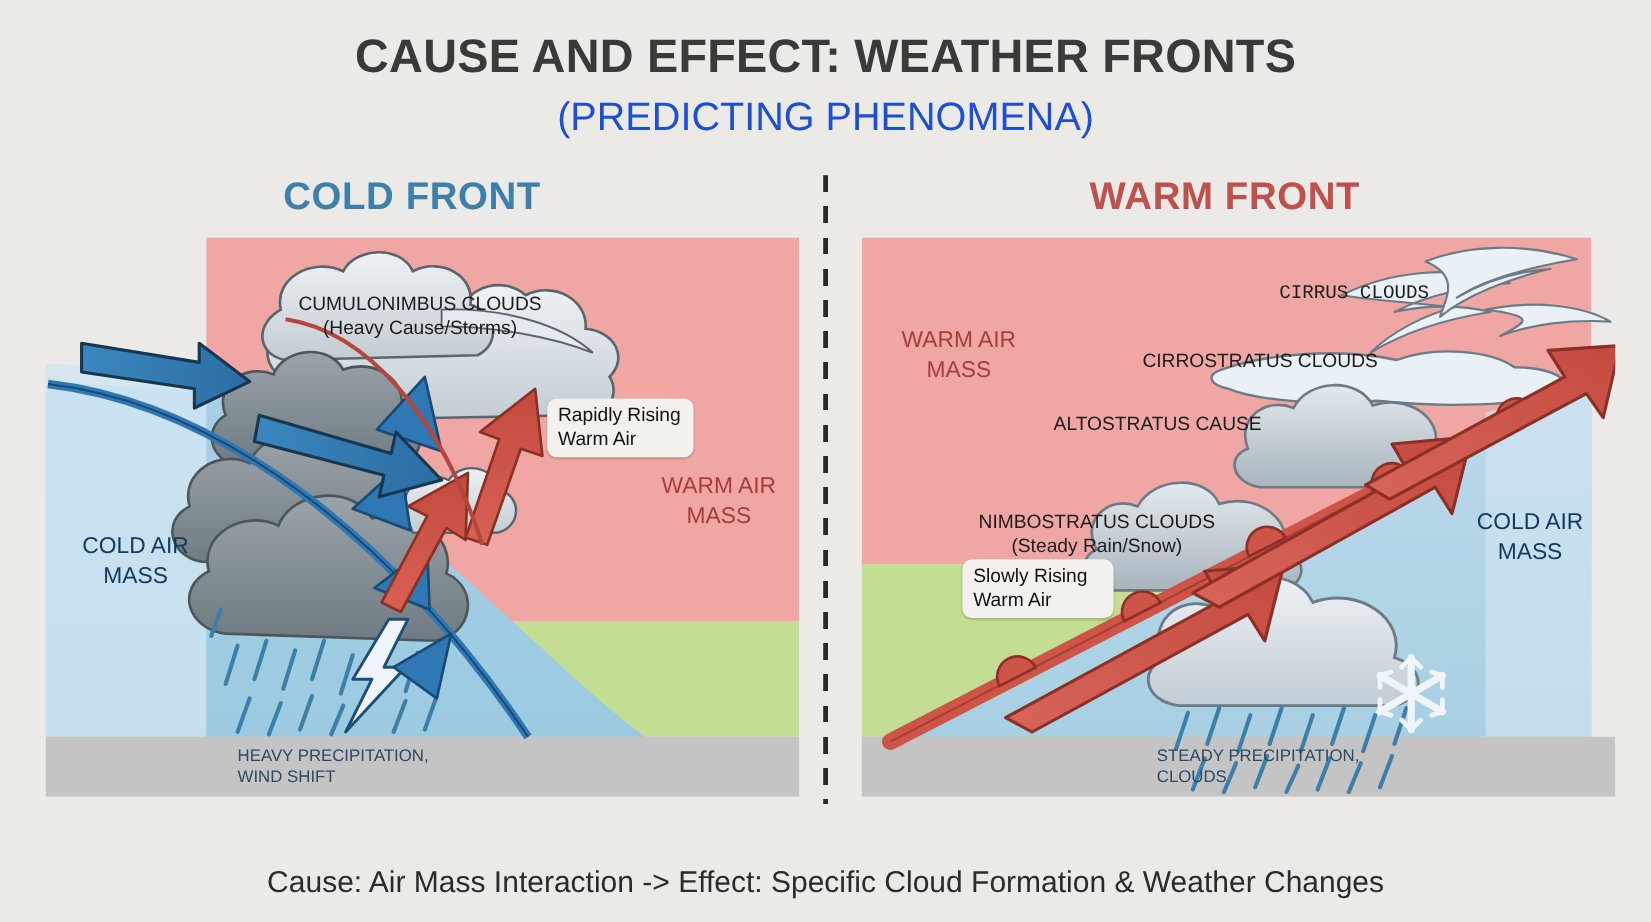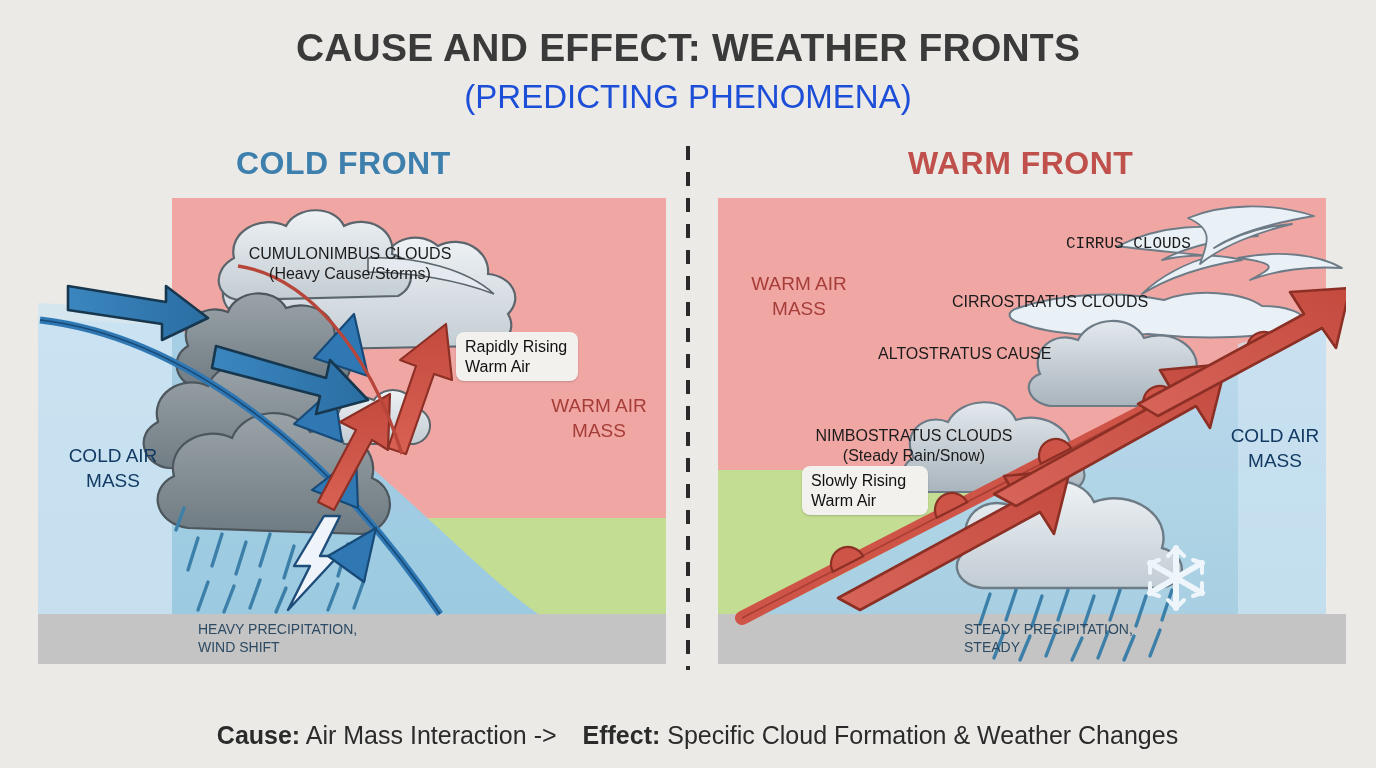--- a/index.html
+++ b/index.html
@@ -25,21 +25,21 @@
     position:absolute;top:145px;font-size:32px;font-weight:bold;letter-spacing:.5px;
   }
   .panel-head.cold{left:236px;color:#3d7fad;}
   .panel-head.warm{left:908px;color:#c0504b;}
 
   
   .caption{
     position:absolute;left:0;right:0;bottom:18px;text-align:center;
     font-size:25px;color:#2b2b2b;
   }
-  .caption b{font-weight:bold;margin-left:19px;}
+  .caption b{font-weight:normal;}
 
   
   .divider{
     position:absolute;left:686px;top:146px;width:4px;height:524px;
     background:repeating-linear-gradient(to bottom,#2a2a2a 0 14px,rgba(0,0,0,0) 14px 26px);
   }
 
   
   .panel{position:absolute;top:198px;width:628px;height:466px;overflow:hidden;}
   .panel.left{left:38px;}
@@ -347,21 +347,21 @@
       <span>MASS</span>
     </div>
 
     <div class="lbl-coldair" style="left:492px;top:226px;width:130px;">
       <span>COLD AIR</span><br>
       <span>MASS</span>
     </div>
 
     <div class="lbl-bottom" style="left:246px;top:422px;">
       <span>STEADY PRECIPITATION,</span><br>
-      <span>STEADY</span>
+      <span>CLOUDS</span>
     </div>
   </div>
 
   <div class="caption">
     <b>Cause:</b><span> Air Mass Interaction -&gt; </span><b>Effect:</b><span> Specific Cloud Formation &amp; Weather Changes</span>
   </div>
 
 </div>
 
 </body></html>

